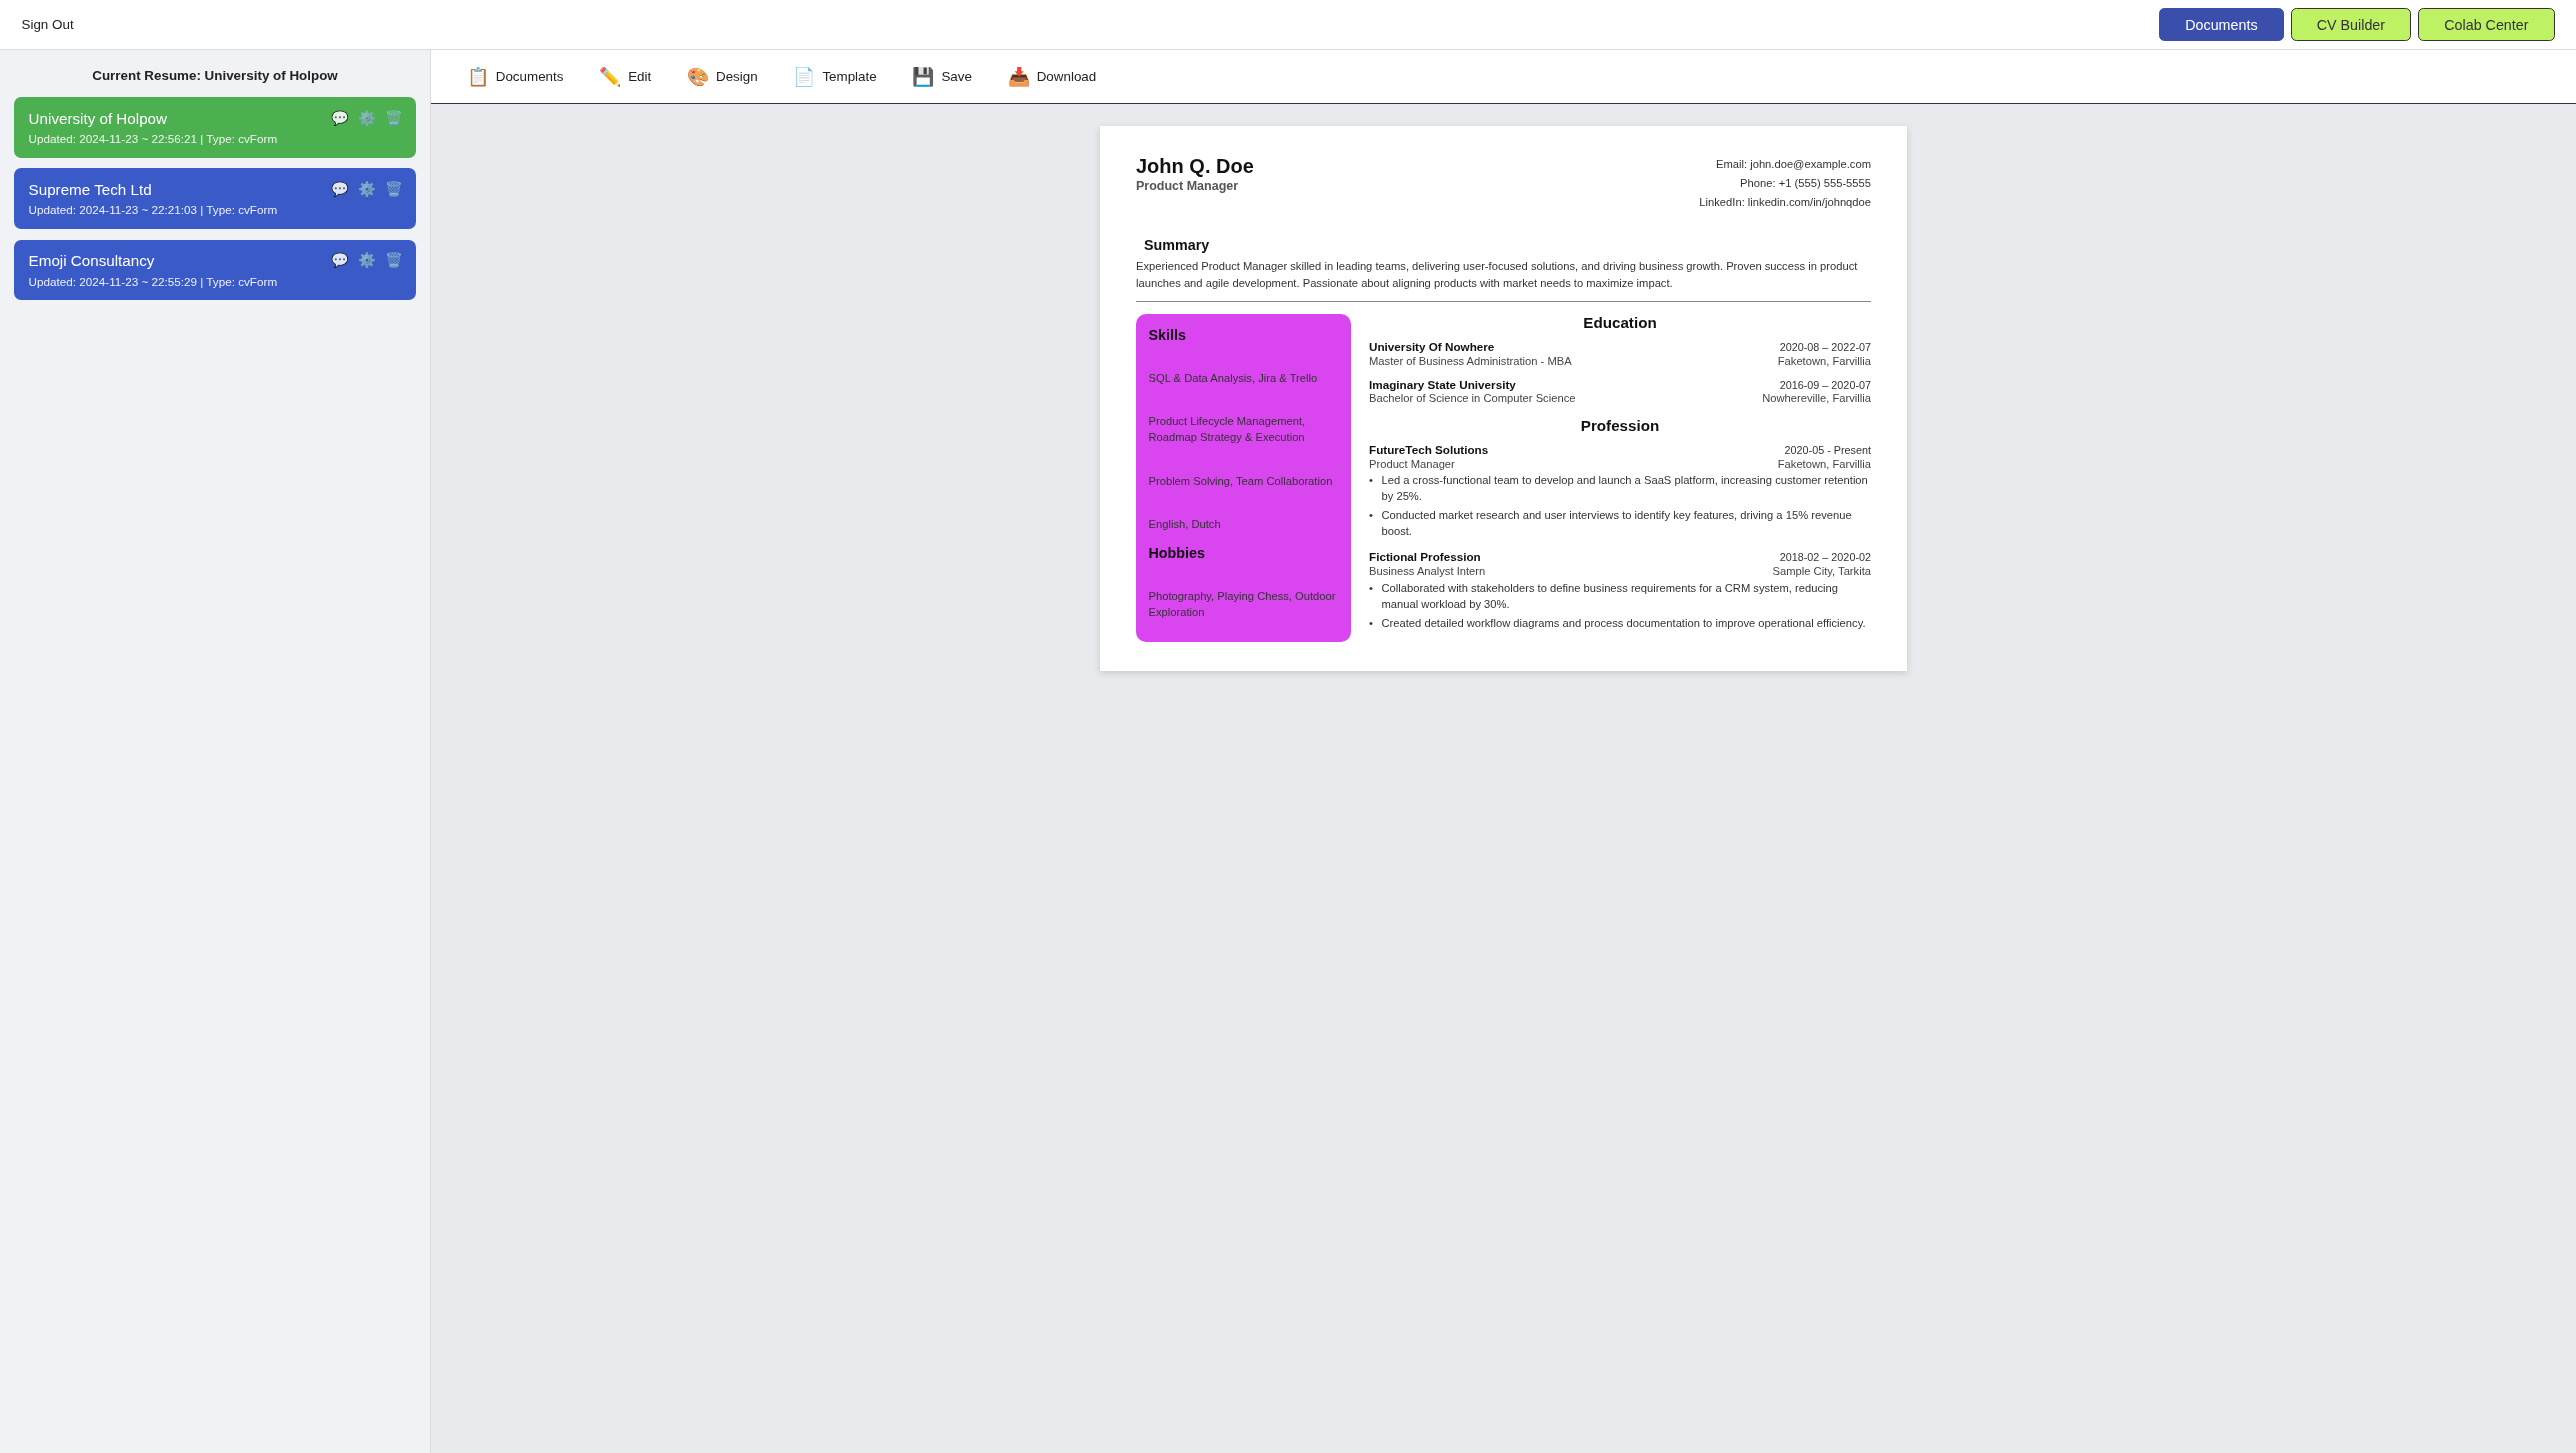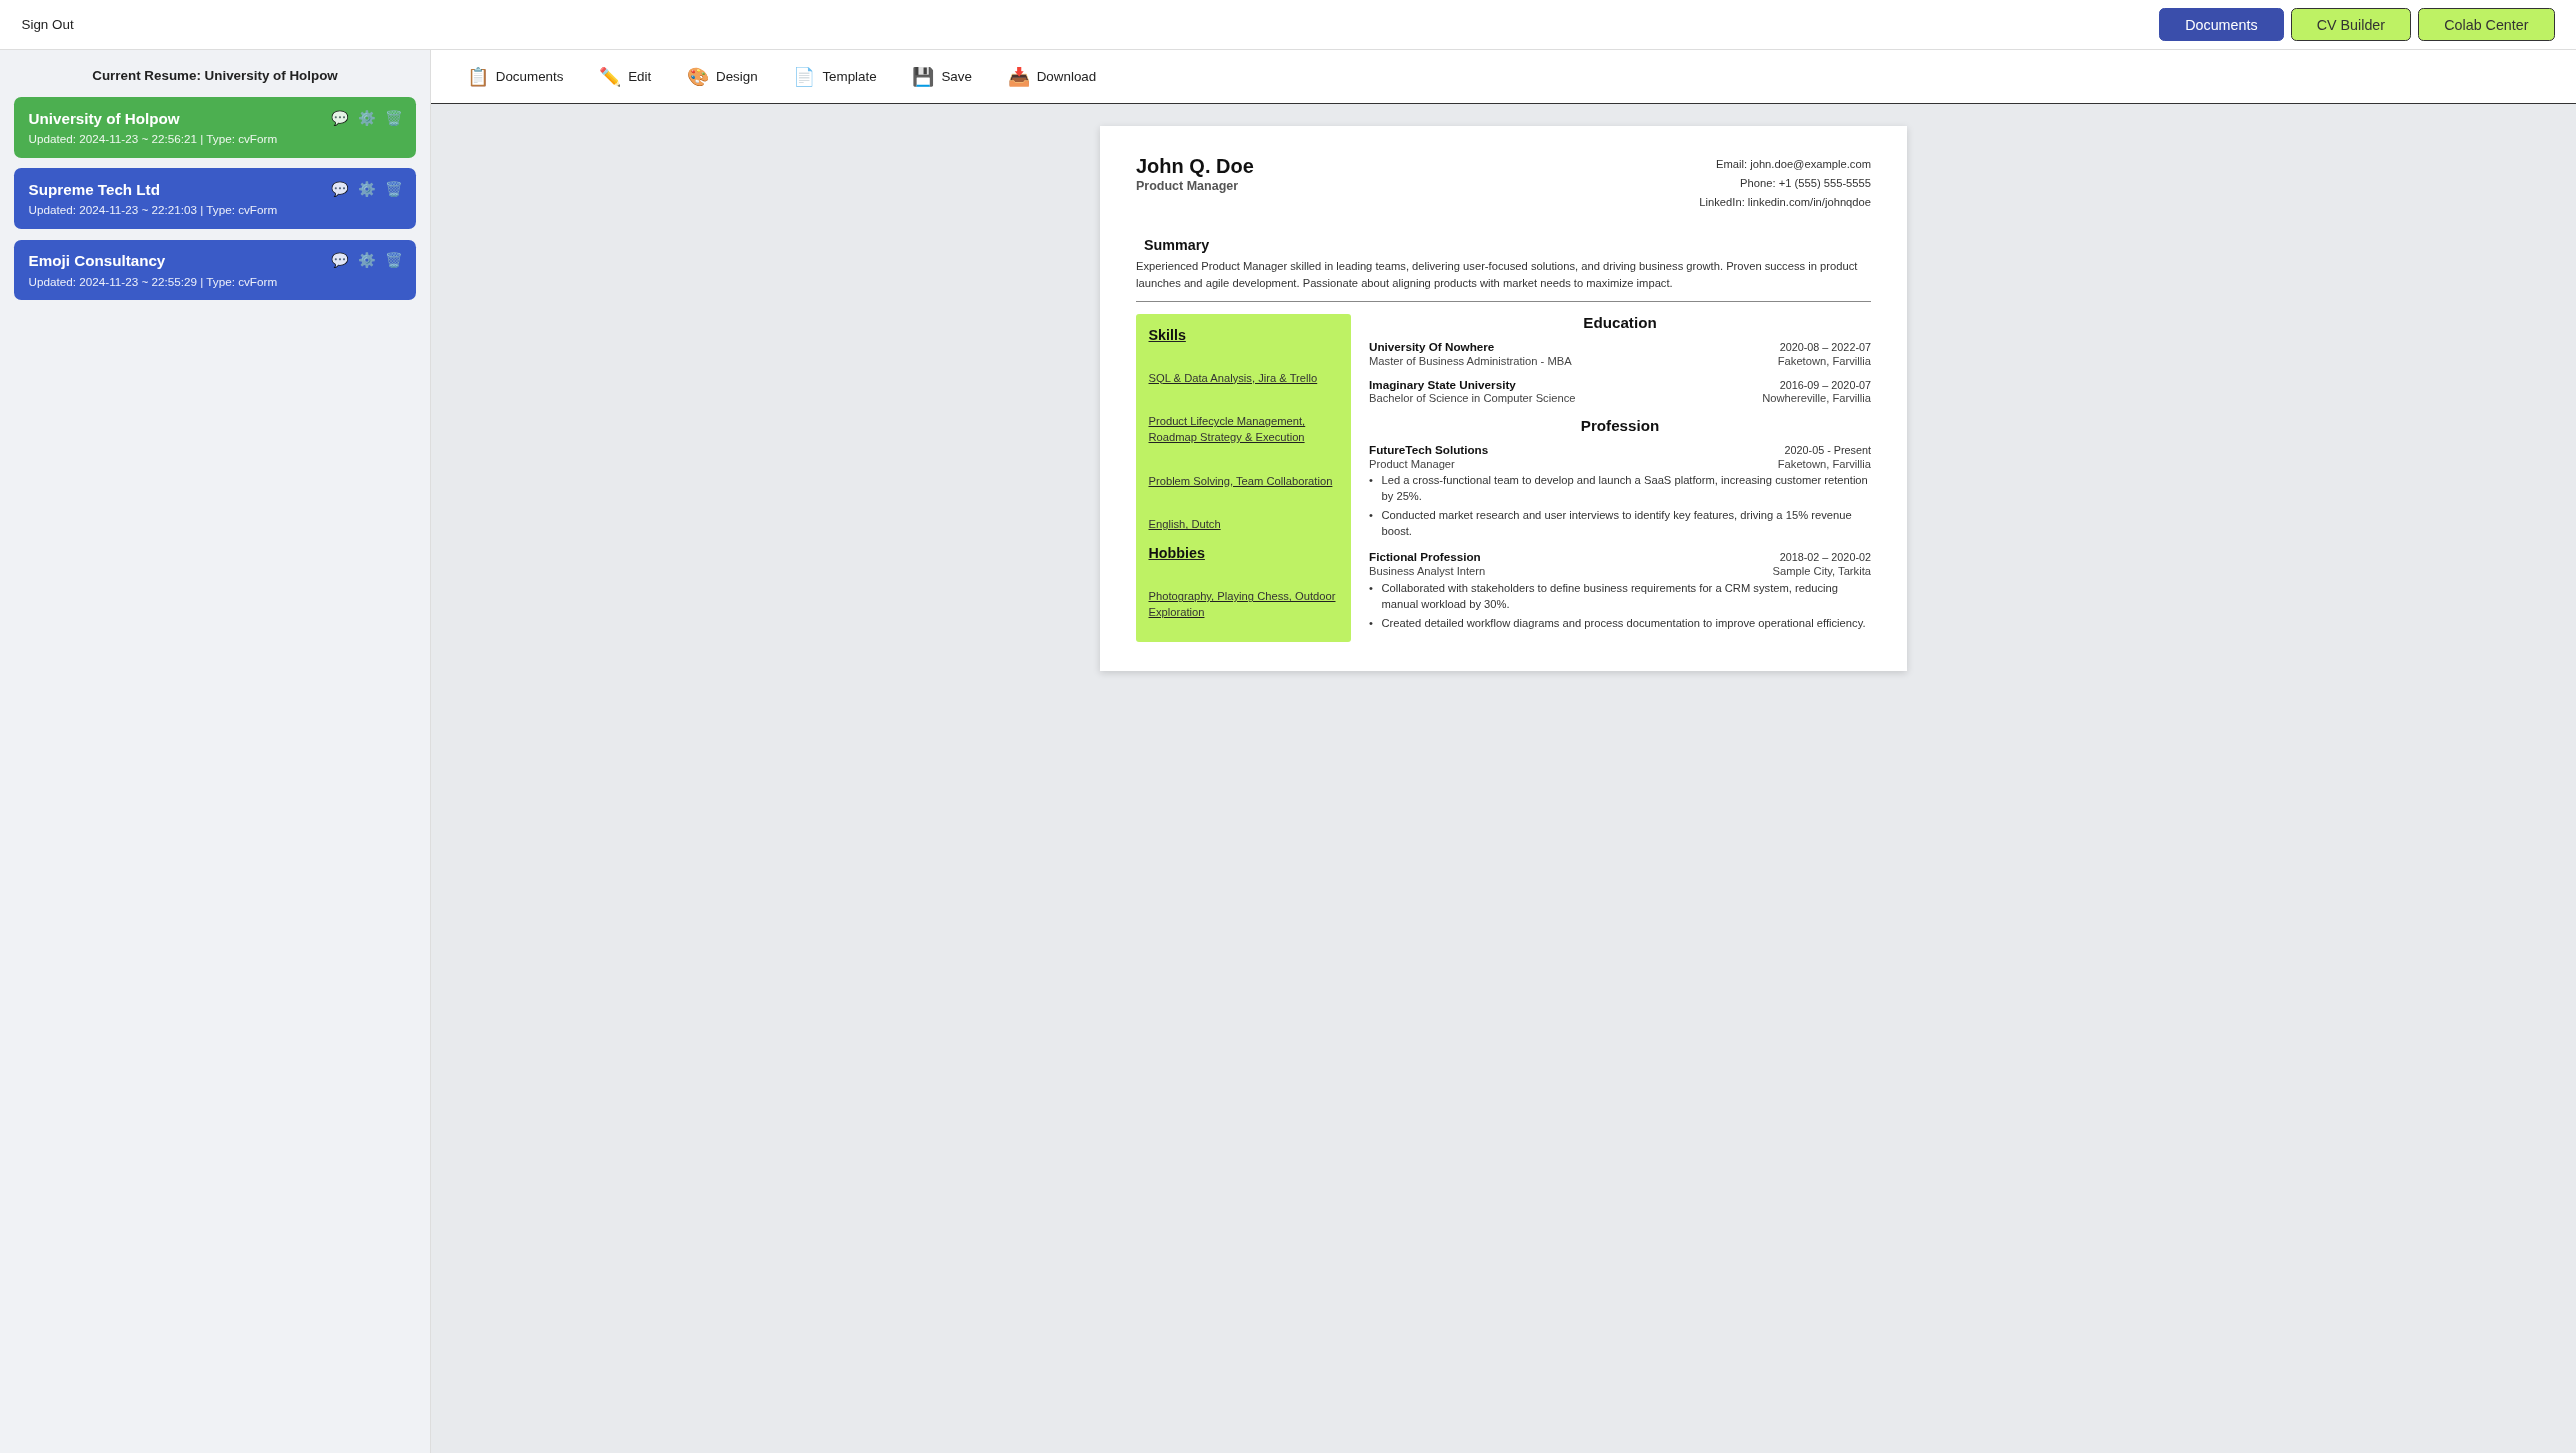--- a/index.html
+++ b/index.html
@@ -65,21 +65,21 @@
       border-radius: 7.2px;
       padding: 12.5px 14.3px;
       margin-bottom: 10.8px;
       color: #fff;
       position: relative;
     }
     .resume-card.active-card { background: #4caf50; }
     .resume-card.blue-card { background: #3a5bc7; }
     .resume-card .card-title {
       font-size: 15.2px;
-      font-weight: bold;
+      font-weight: normal;
       margin-bottom: 5.4px;
     }
     .resume-card .card-meta {
       font-size: 11.7px;
       opacity: 0.9;
     }
     .resume-card .card-actions {
       position: absolute;
       top: 12.5px;
       right: 12.5px;
@@ -190,24 +190,23 @@
     }
 
     
     .resume-body {
       display: flex;
       gap: 18px;
     }
     .left-col {
       width: 215px;
       flex-shrink: 0;
-      background: #bef264;
+      background: #d946ef;
       padding: 12.5px 12.5px;
-      border-radius: 3px;
-      text-decoration: underline;
+      border-radius: 10px;
     }
     .right-col {
       flex: 1;
     }
 
     .left-section-title {
       font-size: 14.3px;
       font-weight: bold;
       color: #111;
       margin-bottom: 7.2px;

